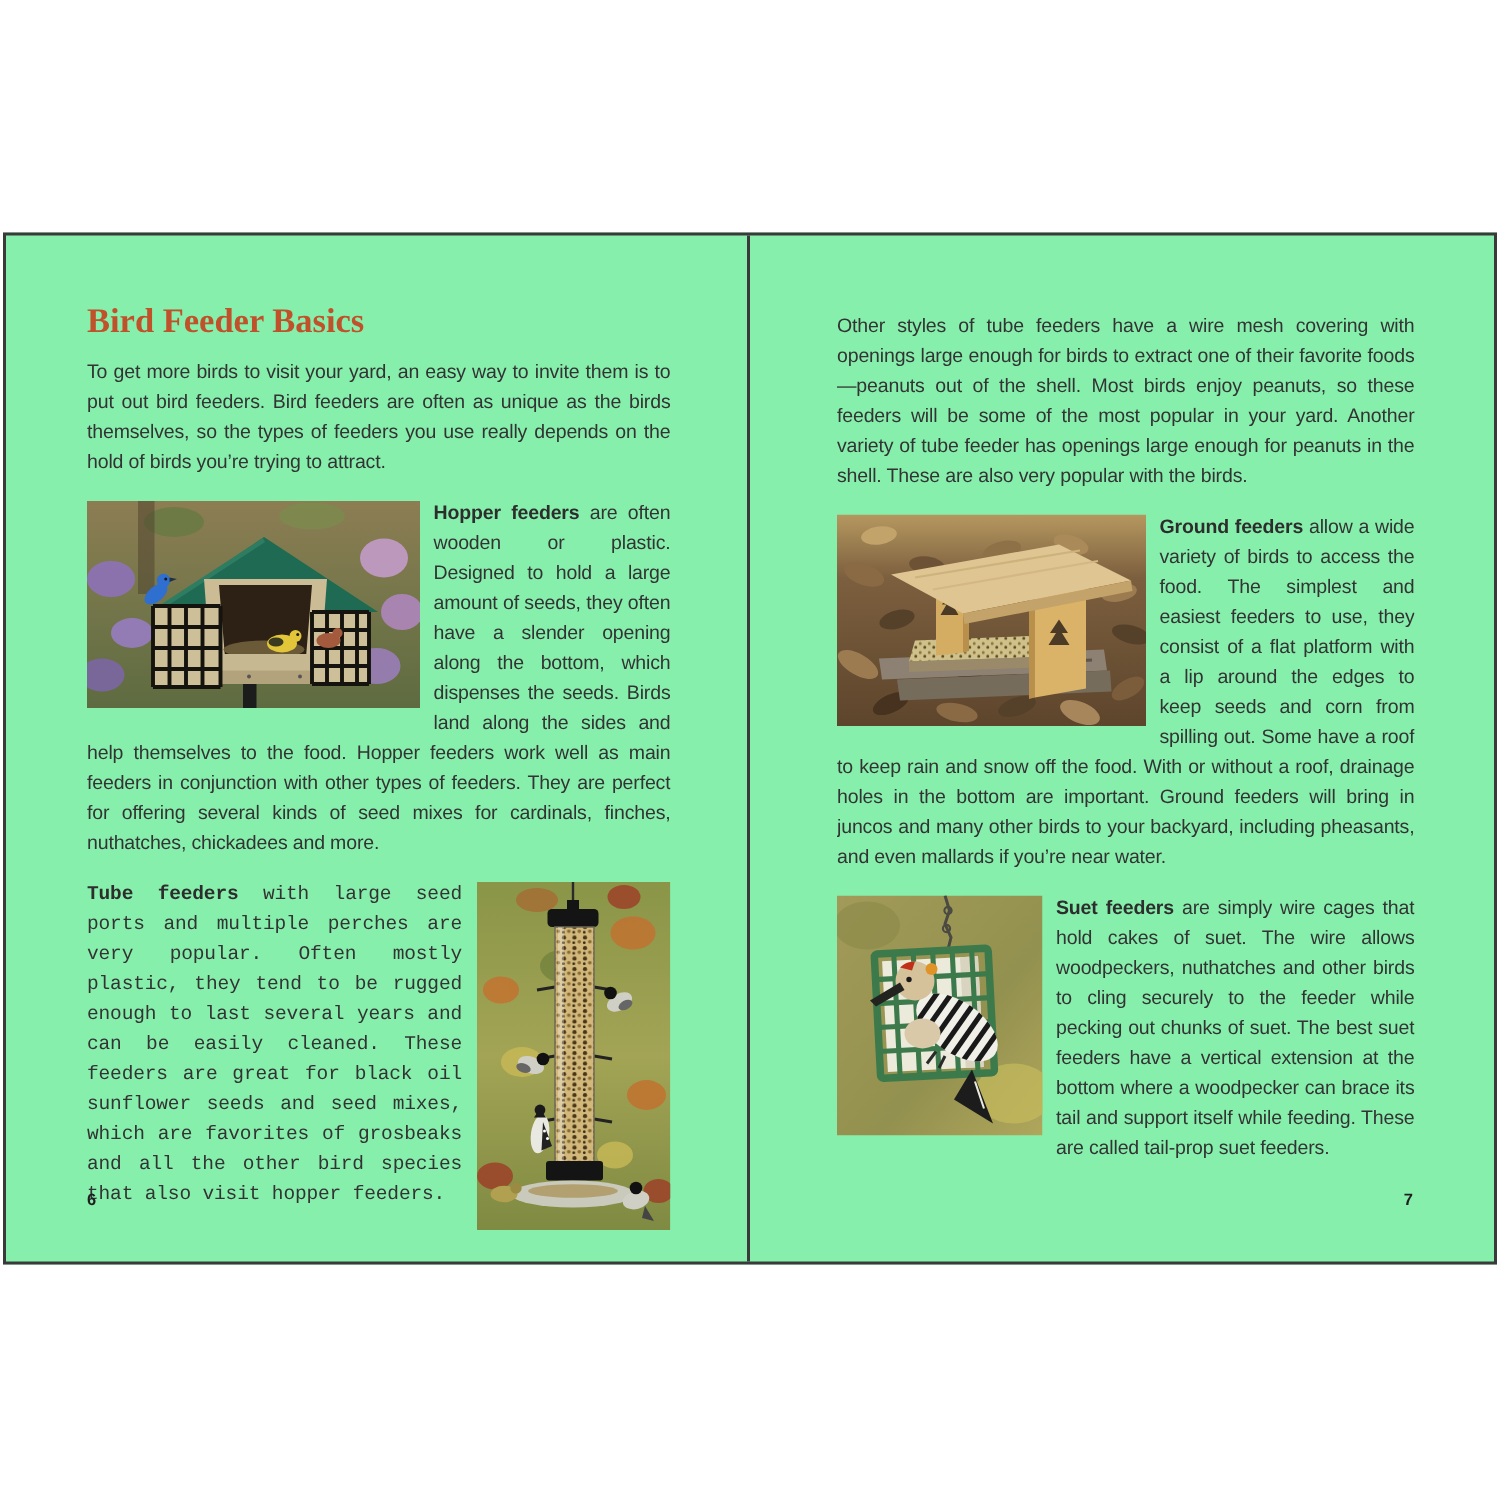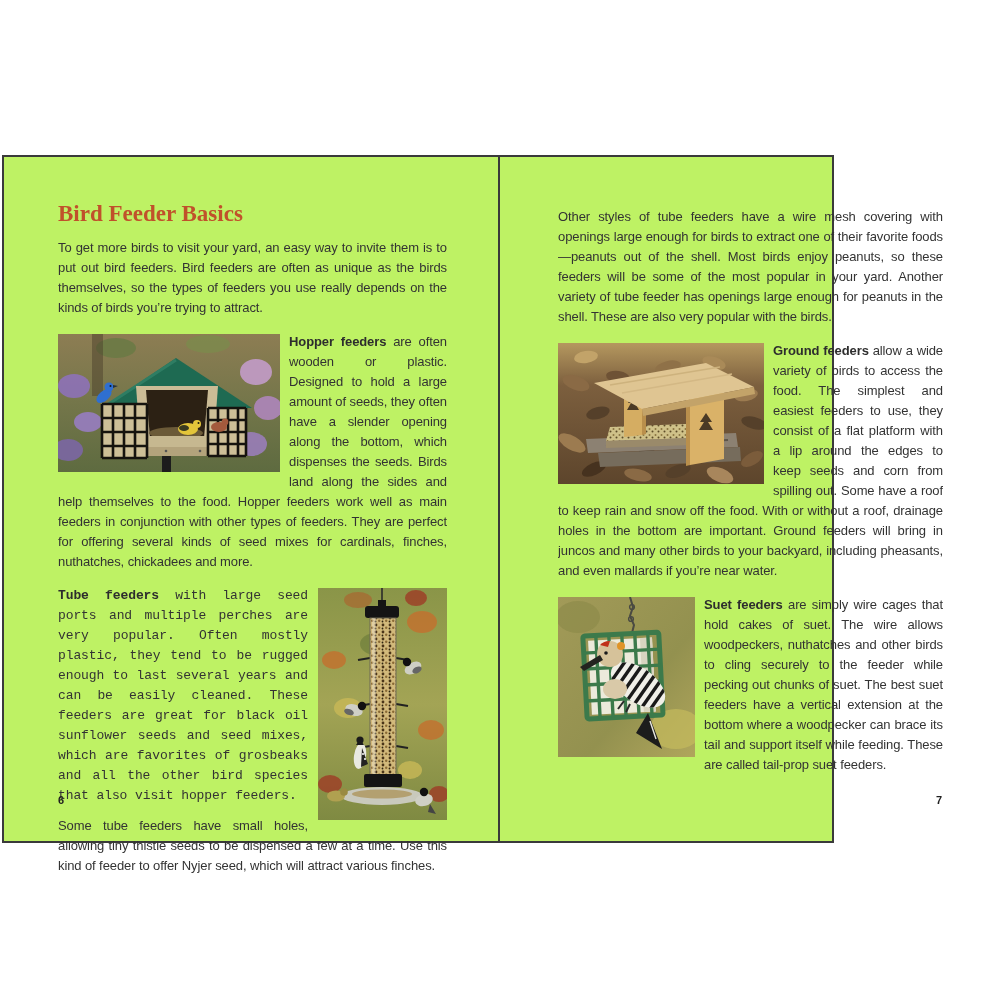--- a/index.html
+++ b/index.html
@@ -2,22 +2,22 @@
 <html><head>
 <meta charset="utf-8">
 <style>
   * { margin:0; padding:0; box-sizing:border-box; }
   html,body { background:#ffffff; }
   body {
     width:1000px; height:1000px; position:relative;
     font-family:"Liberation Sans", sans-serif;
   }
   .spread {
-    position:absolute; left:2px; top:155px; width:832px; height:688px;
-    border:2px solid #3a3a3a; background:#bef264;
+    position:absolute; left:2px; top:155px; width:996px; height:688px;
+    border:2px solid #3a3a3a; background:#86efac;
   }
   .divider {
     position:absolute; left:494px; top:0; width:2px; height:100%;
     background:#3a3a3a;
   }
   .page { position:absolute; top:0; height:100%; }
   .page-left  { left:0;     width:494px; padding:44px 51px 0 54px; }
   .page-right { left:496px; width:496px; padding:50px 53px 0 58px; }
 
   h1.chapter {
@@ -43,21 +43,21 @@
 </style>
 </head>
 <body>
 
 <div class="spread">
 
   <div class="page page-left">
 
     <h1 class="chapter">Bird Feeder Basics</h1>
 
-    <p class="para mb">To get more birds to visit your yard, an easy way to invite them is to put out bird feeders. Bird feeders are often as unique as the birds themselves, so the types of feeders you use really depends on the kinds of birds you’re trying to attract.</p>
+    <p class="para mb">To get more birds to visit your yard, an easy way to invite them is to put out bird feeders. Bird feeders are often as unique as the birds themselves, so the types of feeders you use really depends on the hold of birds you’re trying to attract.</p>
 
     <div class="sec mb">
       <svg class="ph-left" width="222" height="138" viewBox="0 0 222 138">
         <defs>
           <linearGradient id="hbg" x1="0" y1="0" x2="0" y2="1">
             <stop offset="0" stop-color="#8d7d53"></stop>
             <stop offset="0.5" stop-color="#74764a"></stop>
             <stop offset="1" stop-color="#5e6b40"></stop>
           </linearGradient>
         </defs>
@@ -179,21 +179,20 @@
           <ellipse cx="18" cy="208" rx="9" ry="5.5" fill="#b0a050"></ellipse>
           <circle cx="26" cy="204" r="3.8" fill="#9a8a42"></circle>
         </g>
         <g>
           <ellipse cx="106" cy="212" rx="9" ry="6" fill="#cfcfc5" transform="rotate(-15 106 212)"></ellipse>
           <circle cx="106" cy="204" r="4.2" fill="#111"></circle>
           <path d="M112 216 l6 10 -8 -2z" fill="#444"></path>
         </g>
       </svg>
       <p class="para mbs"><span class="lead">Tube feeders</span><span> with large seed ports and multiple perches are very popular. Often mostly plastic, they tend to be rugged enough to last several years and can be easily cleaned. These feeders are great for black oil sunflower seeds and seed mixes, which are favorites of grosbeaks and all the other bird species that also visit hopper feeders.</span></p>
-      <p class="para">Some tube feeders have small holes, allowing tiny thistle seeds to be dispensed a few at a time. Use this kind of feeder to offer Nyjer seed, which will attract various finches.</p>
     </div>
 
     <div class="pagenum pn-left">6</div>
   </div>
 
   <div class="divider"></div>
 
   <div class="page page-right">
 
     <p class="para mb">Other styles of tube feeders have a wire mesh covering with openings large enough for birds to extract one of their favorite foods—peanuts out of the shell. Most birds enjoy peanuts, so these feeders will be some of the most popular in your yard. Another variety of tube feeder has openings large enough for peanuts in the shell. These are also very popular with the birds.</p>

